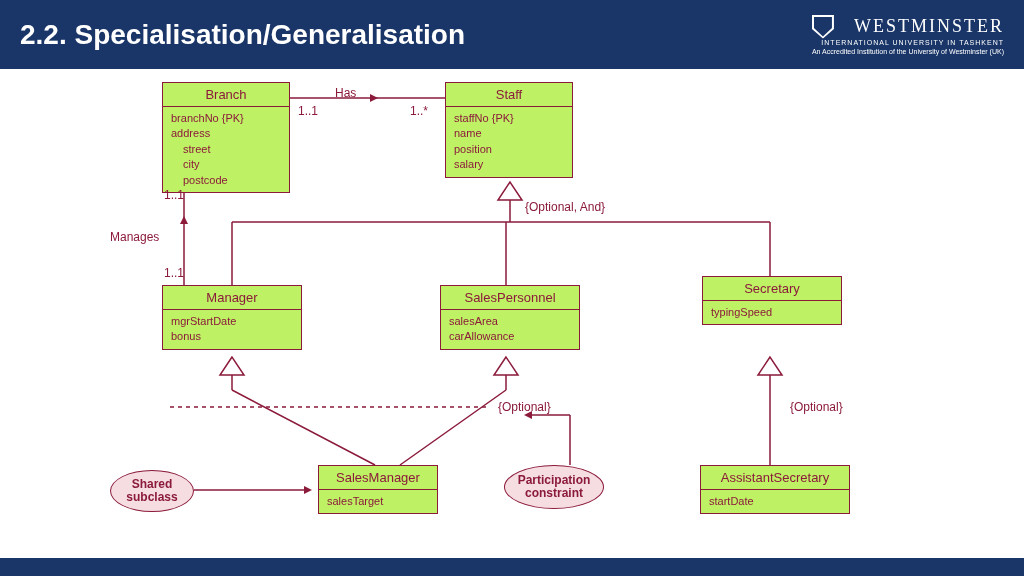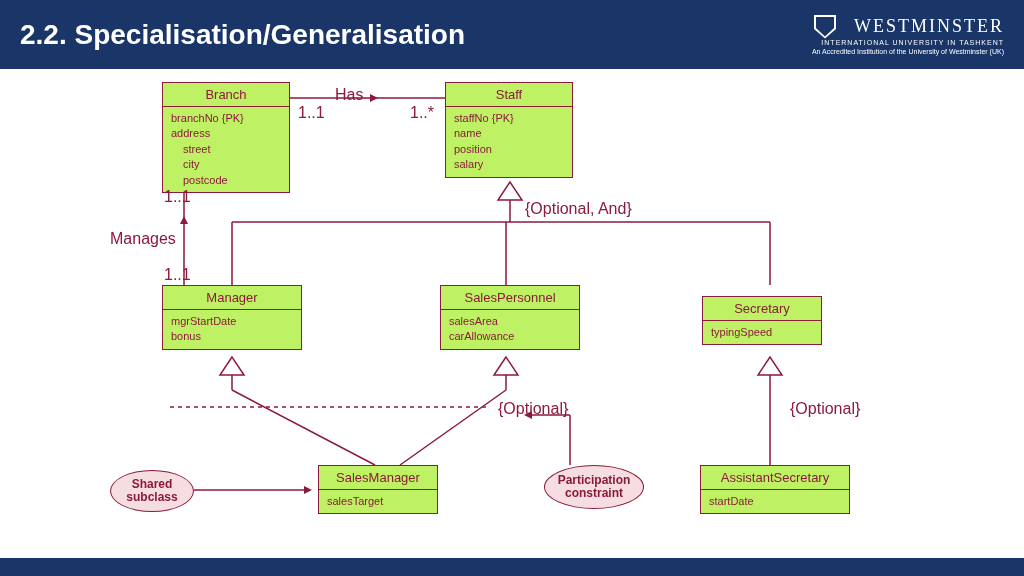--- a/index.html
+++ b/index.html
@@ -1,31 +1,31 @@
 <!DOCTYPE html>
 <html><head>
   <meta charset="utf-8">
   <style>
     * { box-sizing: border-box; margin: 0; padding: 0; }
     body { width: 1024px; height: 576px; font-family: Arial, sans-serif; background: #fff; position: relative; overflow: hidden; }
     .header { background: #1a3668; color: #fff; padding: 10px 20px; display: flex; justify-content: space-between; align-items: center; height: 69px; }
     .title { font-size: 28px; font-weight: bold; }
     .logo { text-align: right; font-size: 10px; }
-    .logo-main { font-size: 18px; font-family: 'Times New Roman', serif; letter-spacing: 2px; display: flex; align-items: center; justify-content: flex-end; gap: 18px; }
+    .logo-main { font-size: 18px; font-family: 'Times New Roman', serif; letter-spacing: 2px; display: flex; align-items: center; justify-content: space-between; gap: 18px; }
     .logo-sub { font-size: 7px; letter-spacing: 1px; }
     .logo-desc { font-size: 7px; margin-top: 2px; }
     .shield { width: 22px; height: 24px; background: #fff; clip-path: polygon(0 0, 100% 0, 100% 60%, 50% 100%, 0 60%); display: inline-block; position: relative; }
     .shield::after { content: ''; position: absolute; inset: 2px; background: #1a3668; clip-path: polygon(0 0, 100% 0, 100% 58%, 50% 100%, 0 58%); }
     .footer { position: absolute; bottom: 0; left: 0; right: 0; height: 18px; background: #1a3668; }
     .diagram { position: absolute; top: 60px; left: 0; right: 0; bottom: 18px; }
     .entity { position: absolute; border: 1.5px solid #8b1a3b; background: #bef264; }
     .entity-title { text-align: center; padding: 4px; border-bottom: 1.5px solid #8b1a3b; color: #8b1a3b; font-size: 13px; }
     .entity-attrs { padding: 4px 8px; color: #8b1a3b; font-size: 11px; line-height: 1.4; }
     .indent { padding-left: 12px; }
-    .rel-label { position: absolute; color: #8b1a3b; font-size: 16px; }
+    .rel-label { position: absolute; color: #8b1a3b; font-size: 12px; }
     .ellipse { position: absolute; border: 1.5px solid #8b1a3b; border-radius: 50%; background: #f5dde1; color: #8b1a3b; font-size: 12px; text-align: center; display: flex; align-items: center; justify-content: center; font-weight: bold; }
     svg.diagram-svg { position: absolute; top: 0; left: 0; width: 100%; height: 100%; pointer-events: none; }
     .line { stroke: #8b1a3b; stroke-width: 1.5; fill: none; }
     .dashed { stroke-dasharray: 4,4; }
     .triangle { stroke: #8b1a3b; stroke-width: 1.5; fill: #fff; }
     .arrow-small { fill: #8b1a3b; }
   </style>
 </head>
 <body>
 
@@ -116,21 +116,21 @@
   </div>
 
   <div class="entity" style="left:440px; top:225px; width:140px;">
     <div class="entity-title">SalesPersonnel</div>
     <div class="entity-attrs">
       <div>salesArea</div>
       <div>carAllowance</div>
     </div>
   </div>
 
-  <div class="entity" style="left:702px; top:236px; width:120px;">
+  <div class="entity" style="left:702px; top:216px; width:140px;">
     <div class="entity-title">Secretary</div>
     <div class="entity-attrs">
       <div>typingSpeed</div>
     </div>
   </div>
 
   <div class="entity" style="left:310px; top:405px; width:120px;margin-left:8px;">
     <div class="entity-title">SalesManager</div>
     <div class="entity-attrs">
       <div>salesTarget</div>
@@ -152,19 +152,19 @@
   <div class="rel-label" style="left:164px; top:128px;">1..1</div>
   <div class="rel-label" style="left:164px; top:206px;">1..1</div>
 
   <div class="rel-label" style="left:525px; top:140px;">{Optional, And}</div>
   <div class="rel-label" style="left:498px; top:340px;">{Optional}</div>
   <div class="rel-label" style="left:790px; top:340px;">{Optional}</div>
 
   <div class="ellipse" style="left:110px; top:410px; width:84px; height:42px; line-height:1.1;">
     <span>Shared subclass</span>
   </div>
-  <div class="ellipse" style="left:544px; top:405px; width:100px; height:44px; line-height:1.1;">
+  <div class="ellipse" style="left:504px; top:405px; width:100px; height:44px; line-height:1.1;">
     <span>Participation constraint</span>
   </div>
 
 </div>
 
 <div class="footer"></div>
 
 </body></html>

